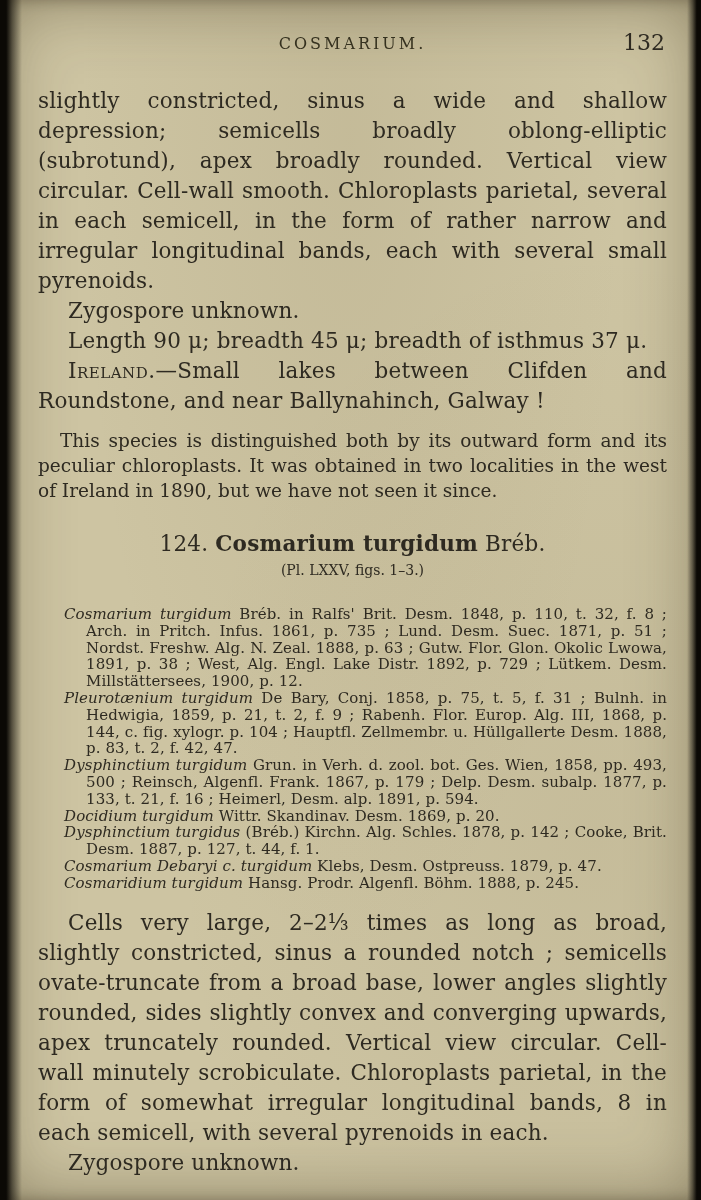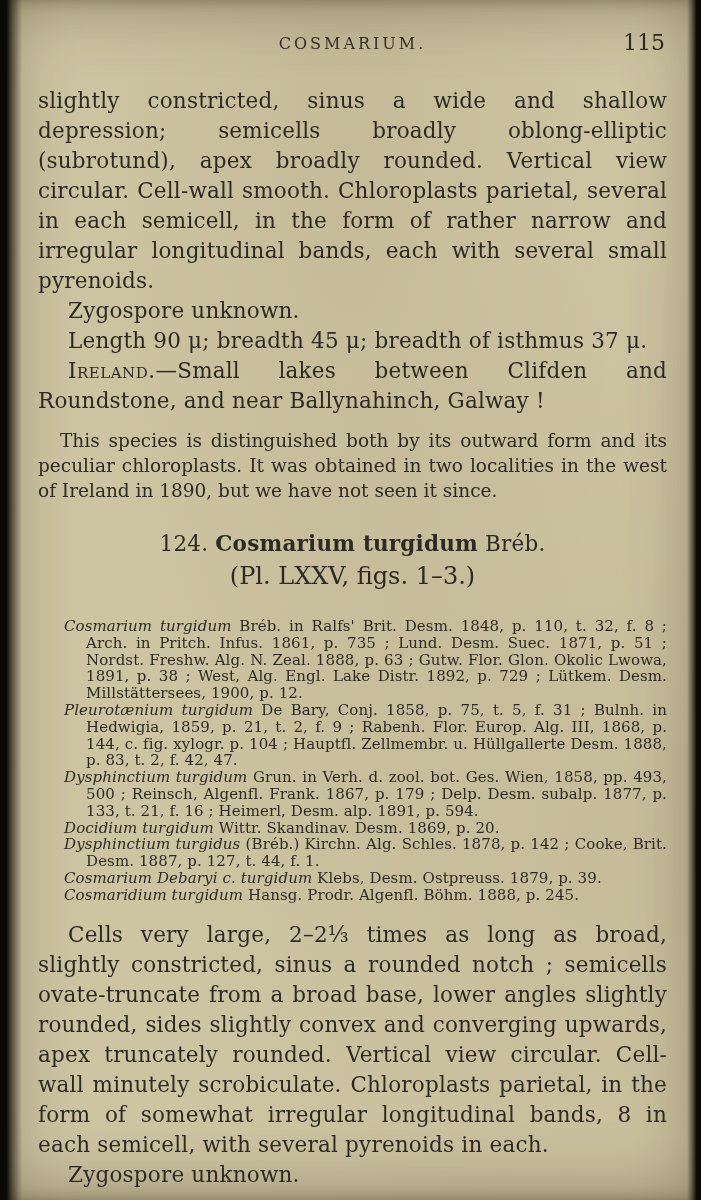--- a/index.html
+++ b/index.html
@@ -93,21 +93,21 @@
     text-align: center;
     font-size: 21.5px;
     font-weight: normal;
     letter-spacing: 0.2px;
   }
   .species-name {
     font-weight: bold;
   }
   .plate-line {
     text-align: center;
-    font-size: 24px;
+    font-size: 14px;
     margin-bottom: 2px;
   }
   .synonymy {
     padding-left: 26px;
     margin-bottom: 16px;
     margin-top: 28px;
   }
   .syn-entry {
     font-size: 15px;
     line-height: 16.8px;
@@ -126,21 +126,21 @@
 <body>
 
 <div class="page">
   <div class="edge edge-left"></div>
   <div class="edge edge-right"></div>
 
   <div class="content">
 
     <div class="running-header">
       <span class="head-title">COSMARIUM.</span>
-      <span class="page-number">115</span>
+      <span class="page-number">132</span>
     </div>
 
     <p class="body-text no-indent">slightly constricted, sinus a wide and shallow depression; semicells broadly oblong-elliptic (subrotund), apex broadly rounded.  Vertical view circular.  Cell-wall smooth.  Chloroplasts parietal, several in each semicell, in the form of rather narrow and irregular longitudinal bands, each with several small pyrenoids.</p>
 
     <p class="body-text indent">Zygospore unknown.</p>
 
     <p class="body-text indent">Length 90 μ; breadth 45 μ; breadth of isthmus 37 μ.</p>
 
     <p class="body-text indent"><span class="smallcaps">Ireland.</span><span>—Small lakes between Clifden and Roundstone, and near Ballynahinch, Galway !</span></p>
 
@@ -153,21 +153,21 @@
     </h2>
 
     <p class="plate-line">(Pl. LXXV, figs. 1–3.)</p>
 
     <div class="synonymy">
       <p class="syn-entry"><span class="syn-name">Cosmarium turgidum</span><span> Bréb. in Ralfs' Brit. Desm. 1848, p. 110, t. 32, f. 8 ; Arch. in Pritch. Infus. 1861, p. 735 ; Lund. Desm. Suec. 1871, p. 51 ; Nordst. Freshw. Alg. N. Zeal. 1888, p. 63 ; Gutw. Flor. Glon. Okolic Lwowa, 1891, p. 38 ; West, Alg. Engl. Lake Distr. 1892, p. 729 ; Lütkem. Desm. Millstättersees, 1900, p. 12.</span></p>
       <p class="syn-entry"><span class="syn-name">Pleurotænium turgidum</span><span> De Bary, Conj. 1858, p. 75, t. 5, f. 31 ; Bulnh. in Hedwigia, 1859, p. 21, t. 2, f. 9 ; Rabenh. Flor. Europ. Alg. III, 1868, p. 144, c. fig. xylogr. p. 104 ; Hauptfl. Zellmembr. u. Hüllgallerte Desm. 1888, p. 83, t. 2, f. 42, 47.</span></p>
       <p class="syn-entry"><span class="syn-name">Dysphinctium turgidum</span><span> Grun. in Verh. d. zool. bot. Ges. Wien, 1858, pp. 493, 500 ; Reinsch, Algenfl. Frank. 1867, p. 179 ; Delp. Desm. subalp. 1877, p. 133, t. 21, f. 16 ; Heimerl, Desm. alp. 1891, p. 594.</span></p>
       <p class="syn-entry"><span class="syn-name">Docidium turgidum</span><span> Wittr. Skandinav. Desm. 1869, p. 20.</span></p>
       <p class="syn-entry"><span class="syn-name">Dysphinctium turgidus</span><span> (Bréb.) Kirchn. Alg. Schles. 1878, p. 142 ; Cooke, Brit. Desm. 1887, p. 127, t. 44, f. 1.</span></p>
-      <p class="syn-entry"><span class="syn-name">Cosmarium Debaryi c. turgidum</span><span> Klebs, Desm. Ostpreuss. 1879, p. 39.</span></p>
+      <p class="syn-entry"><span class="syn-name">Cosmarium Debaryi c. turgidum</span><span> Klebs, Desm. Ostpreuss. 1879, p. 47.</span></p>
       <p class="syn-entry"><span class="syn-name">Cosmaridium turgidum</span><span> Hansg. Prodr. Algenfl. Böhm. 1888, p. 245.</span></p>
     </div>
 
     <p class="body-text indent desc">Cells very large, 2–2⅓ times as long as broad, slightly constricted, sinus a rounded notch ; semicells ovate-truncate from a broad base, lower angles slightly rounded, sides slightly convex and converging upwards, apex truncately rounded.  Vertical view circular.  Cell-wall minutely scrobiculate.  Chloroplasts parietal, in the form of somewhat irregular longitudinal bands, 8 in each semicell, with several pyrenoids in each.</p>
 
     <p class="body-text indent">Zygospore unknown.</p>
 
   </div>
 </div>
 

